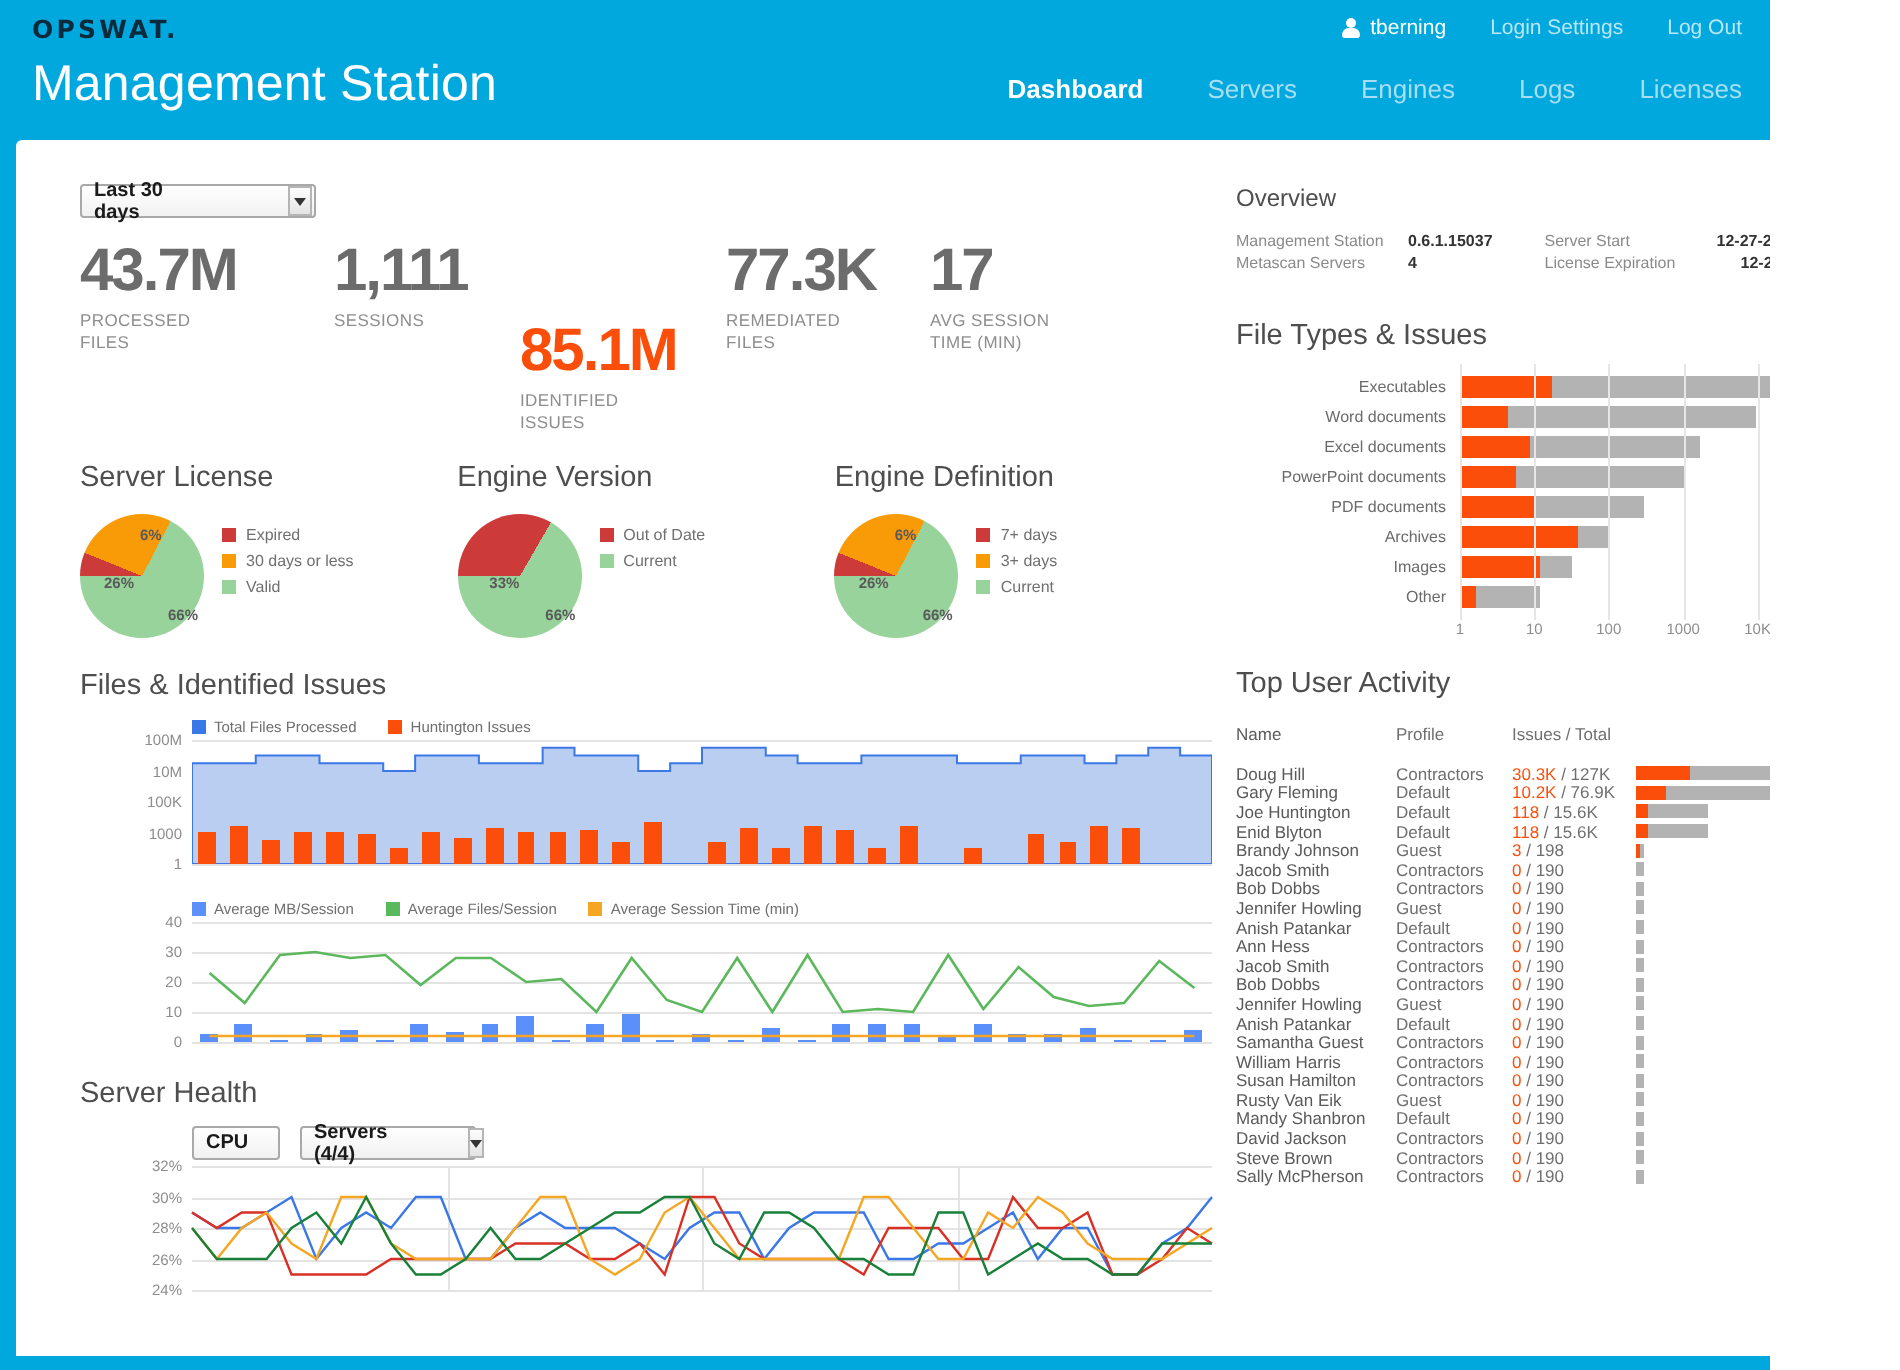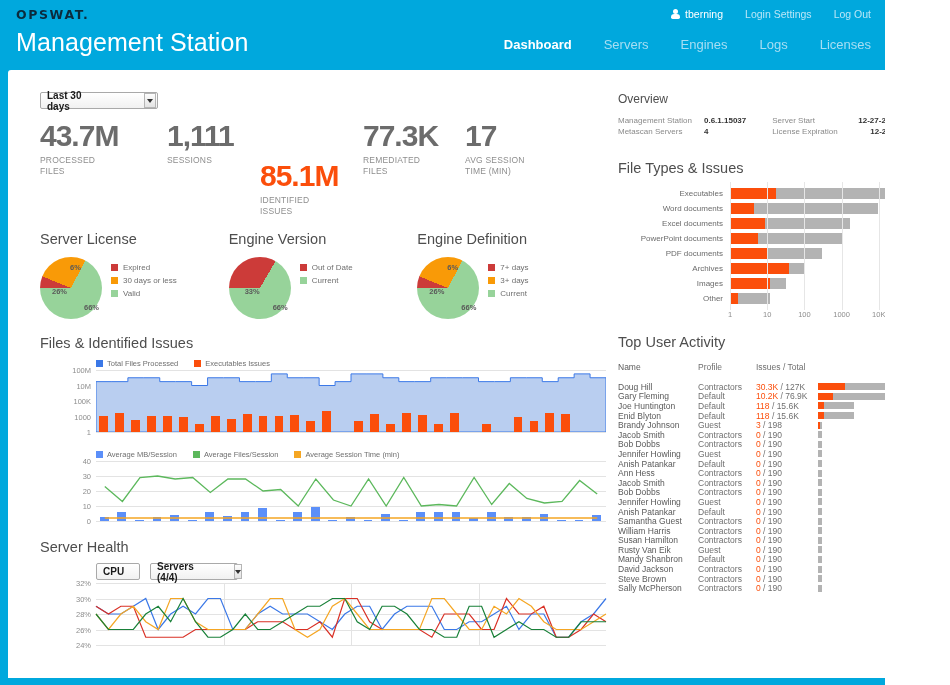--- a/index.html
+++ b/index.html
@@ -357,21 +357,21 @@
         
         <div class="chartblock" style="margin-top:16px;">
           <div class="sect-title">Files &amp; Identified Issues</div>
           <div class="chlegend" id="fi-legend">
               <div class="li">
     <span class="sw" style="background:#3b78e7"></span>
     <span>Total Files Processed</span>
               </div>
               <div class="li">
     <span class="sw" style="background:#fb4e0b"></span>
-    <span>Executables Issues</span>
+    <span>Huntington Issues</span>
               </div>
             </div>
           <div class="plot" id="fi-plot" style="margin-left:56px;width:510px;height:62px;">
               <div class="gridline" style="top:0px"></div>
           <span class="ytick" style="top:0px">100M</span>
               <div class="gridline" style="top:15.5px"></div>
           <span class="ytick" style="top:15.5px">10M</span>
               <div class="gridline" style="top:31px"></div>
           <span class="ytick" style="top:31px">100K</span>
               <div class="gridline" style="top:46.5px"></div>

